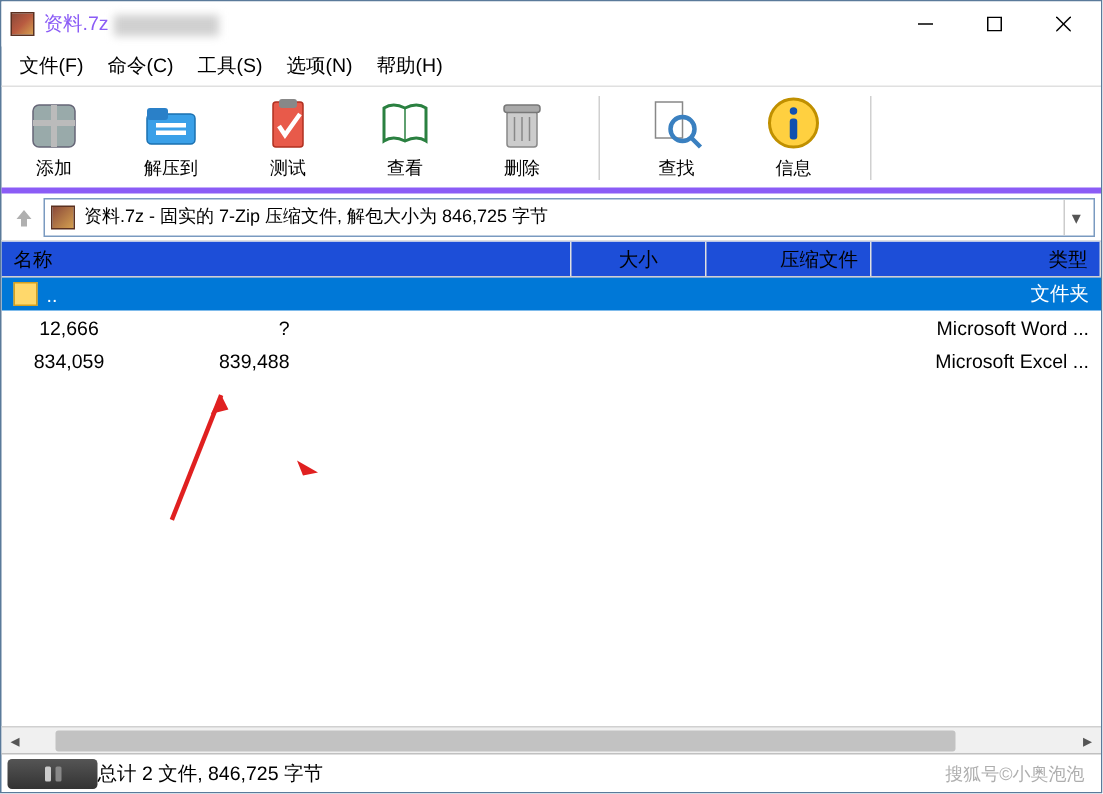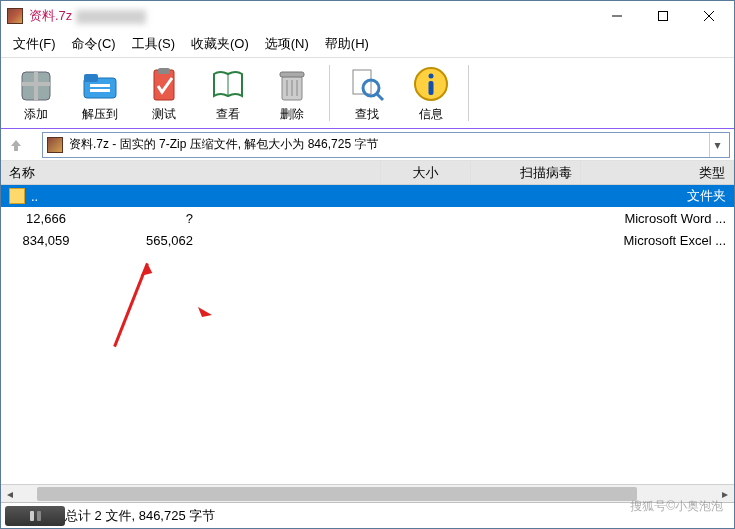--- a/index.html
+++ b/index.html
@@ -1,37 +1,37 @@
 <!DOCTYPE html>
 <html><head>
 <meta charset="utf-8">
 <style>
   * { box-sizing: border-box; margin: 0; padding: 0; }
   body { font-family: "Microsoft YaHei", "Segoe UI", sans-serif; font-size: 12px; background: #fff; width: 735px; height: 529px; overflow: hidden; }
   .window { border: 1px solid #5a7a9a; width: 735px; height: 529px; display: flex; flex-direction: column; background: #fff; }
   .titlebar { height: 30px; display: flex; align-items: center; padding: 0 2px 0 6px; background: #fff; }
   .titlebar .app-icon { width: 16px; height: 16px; margin-right: 6px; background: linear-gradient(135deg, #8b4a3a 0%, #b85a40 50%, #d4a050 100%); border: 1px solid #5a3020; }
-  .titlebar .title { flex: 1; font-size: 13px; color: #be185d; }
+  .titlebar .title { flex: 1; font-size: 13px; color: #8b5cf6; }
   .titlebar .blur { display: inline-block; width: 70px; height: 14px; background: #d0d0d0; filter: blur(3px); margin-left: 4px; vertical-align: middle; }
   .winbtns { display: flex; }
   .winbtn { width: 46px; height: 30px; display: flex; align-items: center; justify-content: center; font-size: 14px; font-family: "Segoe MDL2 Assets", sans-serif; }
   .menubar { height: 26px; display: flex; align-items: center; padding: 0 4px; font-size: 13px; }
   .menubar span { padding: 3px 8px; }
-  .toolbar { height: 72px; display: flex; align-items: center; border-top: 1px solid #e0e0e0; border-bottom: 1px solid #8b5cf6; padding: 2px 4px; gap: 2px; }
+  .toolbar { height: 72px; display: flex; align-items: center; border-top: 1px solid #e0e0e0; border-bottom: 4px solid #8b5cf6; padding: 2px 4px; gap: 16px; }
   .tbtn { width: 62px; height: 66px; display: flex; flex-direction: column; align-items: center; justify-content: center; border: 1px solid transparent; padding: 2px; }
   .tbtn .ticon { width: 40px; height: 40px; display: flex; align-items: center; justify-content: center; }
   .tbtn .tlabel { font-size: 12px; margin-top: 2px; color: #000; }
   .divider { width: 1px; height: 56px; background: #d0d0d0; margin: 0 4px; }
-  .pathbar { height: 32px; display: flex; align-items: center; padding: 2px 4px; gap: 15px; border-bottom: 1px solid #e0e0e0; }
+  .pathbar { height: 32px; display: flex; align-items: center; padding: 2px 4px; gap: 2px; border-bottom: 1px solid #e0e0e0; }
   .uparrow { width: 22px; height: 22px; display: flex; align-items: center; justify-content: center; color: #888; font-size: 16px; }
   .pathbox { flex: 1; height: 26px; border: 1px solid #7a9ac0; display: flex; align-items: center; padding: 0 4px; background: #fff; }
   .pathbox .drop { width: 16px; text-align: center; color: #555; border-left: 1px solid #ccc; height: 100%; display: flex; align-items: center; justify-content: center; }
   .pathicon { width: 16px; height: 16px; margin-right: 6px; background: linear-gradient(135deg, #8b4a3a, #d4a050); border: 1px solid #5a3020; }
   .list { flex: 1; display: flex; flex-direction: column; overflow: hidden; }
-  .listhead { height: 24px; display: flex; border-bottom: 1px solid #d0d0d0; background: #e5e5e5; }
+  .listhead { height: 24px; display: flex; border-bottom: 1px solid #d0d0d0; background: #1d4ed8; }
   .listhead div { padding: 3px 8px; border-right: 1px solid #e0e0e0; font-size: 13px; }
   .col-name { flex: 0 0 380px; text-align: left; }
   .col-size { flex: 0 0 90px; text-align: center; }
   .col-packed { flex: 0 0 110px; text-align: right; }
   .col-type { flex: 1; text-align: right; }
   .row { height: 22px; display: flex; align-items: center; font-size: 13px; }
   .row .cell { padding: 0 8px; overflow: hidden; white-space: nowrap; }
   .row .cell.col-name { display: flex; align-items: center; gap: 6px; }
   .row.selected { background: #0078d7; color: #fff; }
   .ficon { width: 16px; height: 16px; flex-shrink: 0; }
@@ -44,21 +44,21 @@
   .arrows { position: absolute; pointer-events: none; }
   .arrow1 { left: 100px; top: 70px; color: #e02020; font-size: 48px; transform: rotate(-5deg); }
   .arrow2 { left: 195px; top: 120px; color: #e02020; font-size: 18px; }
   .hscroll { height: 18px; border-top: 1px solid #d0d0d0; background: #f0f0f0; display: flex; align-items: center; }
   .hscroll .thumb { height: 14px; width: 600px; background: #c2c2c2; margin-left: 18px; border-radius: 2px; }
   .hscroll .sbtn { width: 18px; height: 18px; display: flex; align-items: center; justify-content: center; color: #555; }
   .statusbar { height: 26px; border-top: 1px solid #c0c0c0; display: flex; align-items: center; font-size: 13px; }
   .status-left { width: 60px; height: 20px; margin-left: 4px; background: linear-gradient(#555,#333); border-radius: 3px; display:flex; align-items:center; justify-content:center; gap:3px;}
   .status-left .k { width:4px; height:10px; background:#ccc; border-radius:1px;}
   .status-right { flex: 1; text-align: left; }
-  .watermark { position: absolute; right: 12px; bottom: 14px; font-size: 12px; color: rgba(120,120,120,0.6); pointer-events: none; }
+  .watermark { position: absolute; right: 12px; bottom: 4px; font-size: 12px; color: rgba(120,120,120,0.6); pointer-events: none; }
   svg { display: block; }
 </style>
 </head>
 <body>
 
 <div class="window">
 
   <div class="titlebar">
     <div class="app-icon"></div>
     <div class="title">
@@ -81,21 +81,20 @@
             <line x1="10" y1="0" x2="0" y2="10" stroke="#000" stroke-width="1"></line>
           </svg>
       </div>
     </div>
   </div>
 
   <div class="menubar">
     <span>文件(F)</span>
     <span>命令(C)</span>
     <span>工具(S)</span>
-    <span>收藏夹(O)</span>
     <span>选项(N)</span>
     <span>帮助(H)</span>
   </div>
 
   <div class="toolbar">
     <div class="tbtn">
       <div class="ticon">
         <svg width="40" height="40">
             <rect x="6" y="8" width="28" height="28" rx="4" fill="#9aa" stroke="#667" stroke-width="1"></rect>
             <rect x="18" y="8" width="4" height="28" fill="#bbb"></rect>
@@ -180,41 +179,41 @@
       <div class="pathicon"></div>
       <span style="flex:1">资料.7z - 固实的 7-Zip 压缩文件, 解包大小为 846,725 字节</span>
       <div class="drop">▾</div>
     </div>
   </div>
 
   <div class="list">
     <div class="listhead">
       <div class="col-name">名称</div>
       <div class="col-size">大小</div>
-      <div class="col-packed">扫描病毒</div>
+      <div class="col-packed">压缩文件</div>
       <div class="col-type">类型</div>
     </div>
     <div class="listbody" id="listbody">
       <div class="row selected">
           <div class="cell col-name">
             <div class="ficon folder-icon"></div>
             <span>..</span>
           </div>
           <div class="cell col-size"></div>
           <div class="cell col-packed"></div>
           <div class="cell col-type">文件夹</div>
         </div>
         <div class="row">
           <div class="cell col-size">12,666</div>
           <div class="cell col-packed">?</div>
           <div class="cell col-type">Microsoft Word ...</div>
         </div>
         <div class="row">
           <div class="cell col-size">834,059</div>
-          <div class="cell col-packed">565,062</div>
+          <div class="cell col-packed">839,488</div>
           <div class="cell col-type">Microsoft Excel ...</div>
         </div>
 
     <svg class="arrows arrow1" width="60" height="100">
           <line x1="50" y1="10" x2="10" y2="90" stroke="#e02020" stroke-width="3"></line>
           <polygon points="50,10 42,22 54,20" fill="#e02020"></polygon>
         </svg>
         <svg class="arrows arrow2" width="20" height="20">
           <polygon points="2,2 16,10 6,12" fill="#e02020"></polygon>
         </svg>

